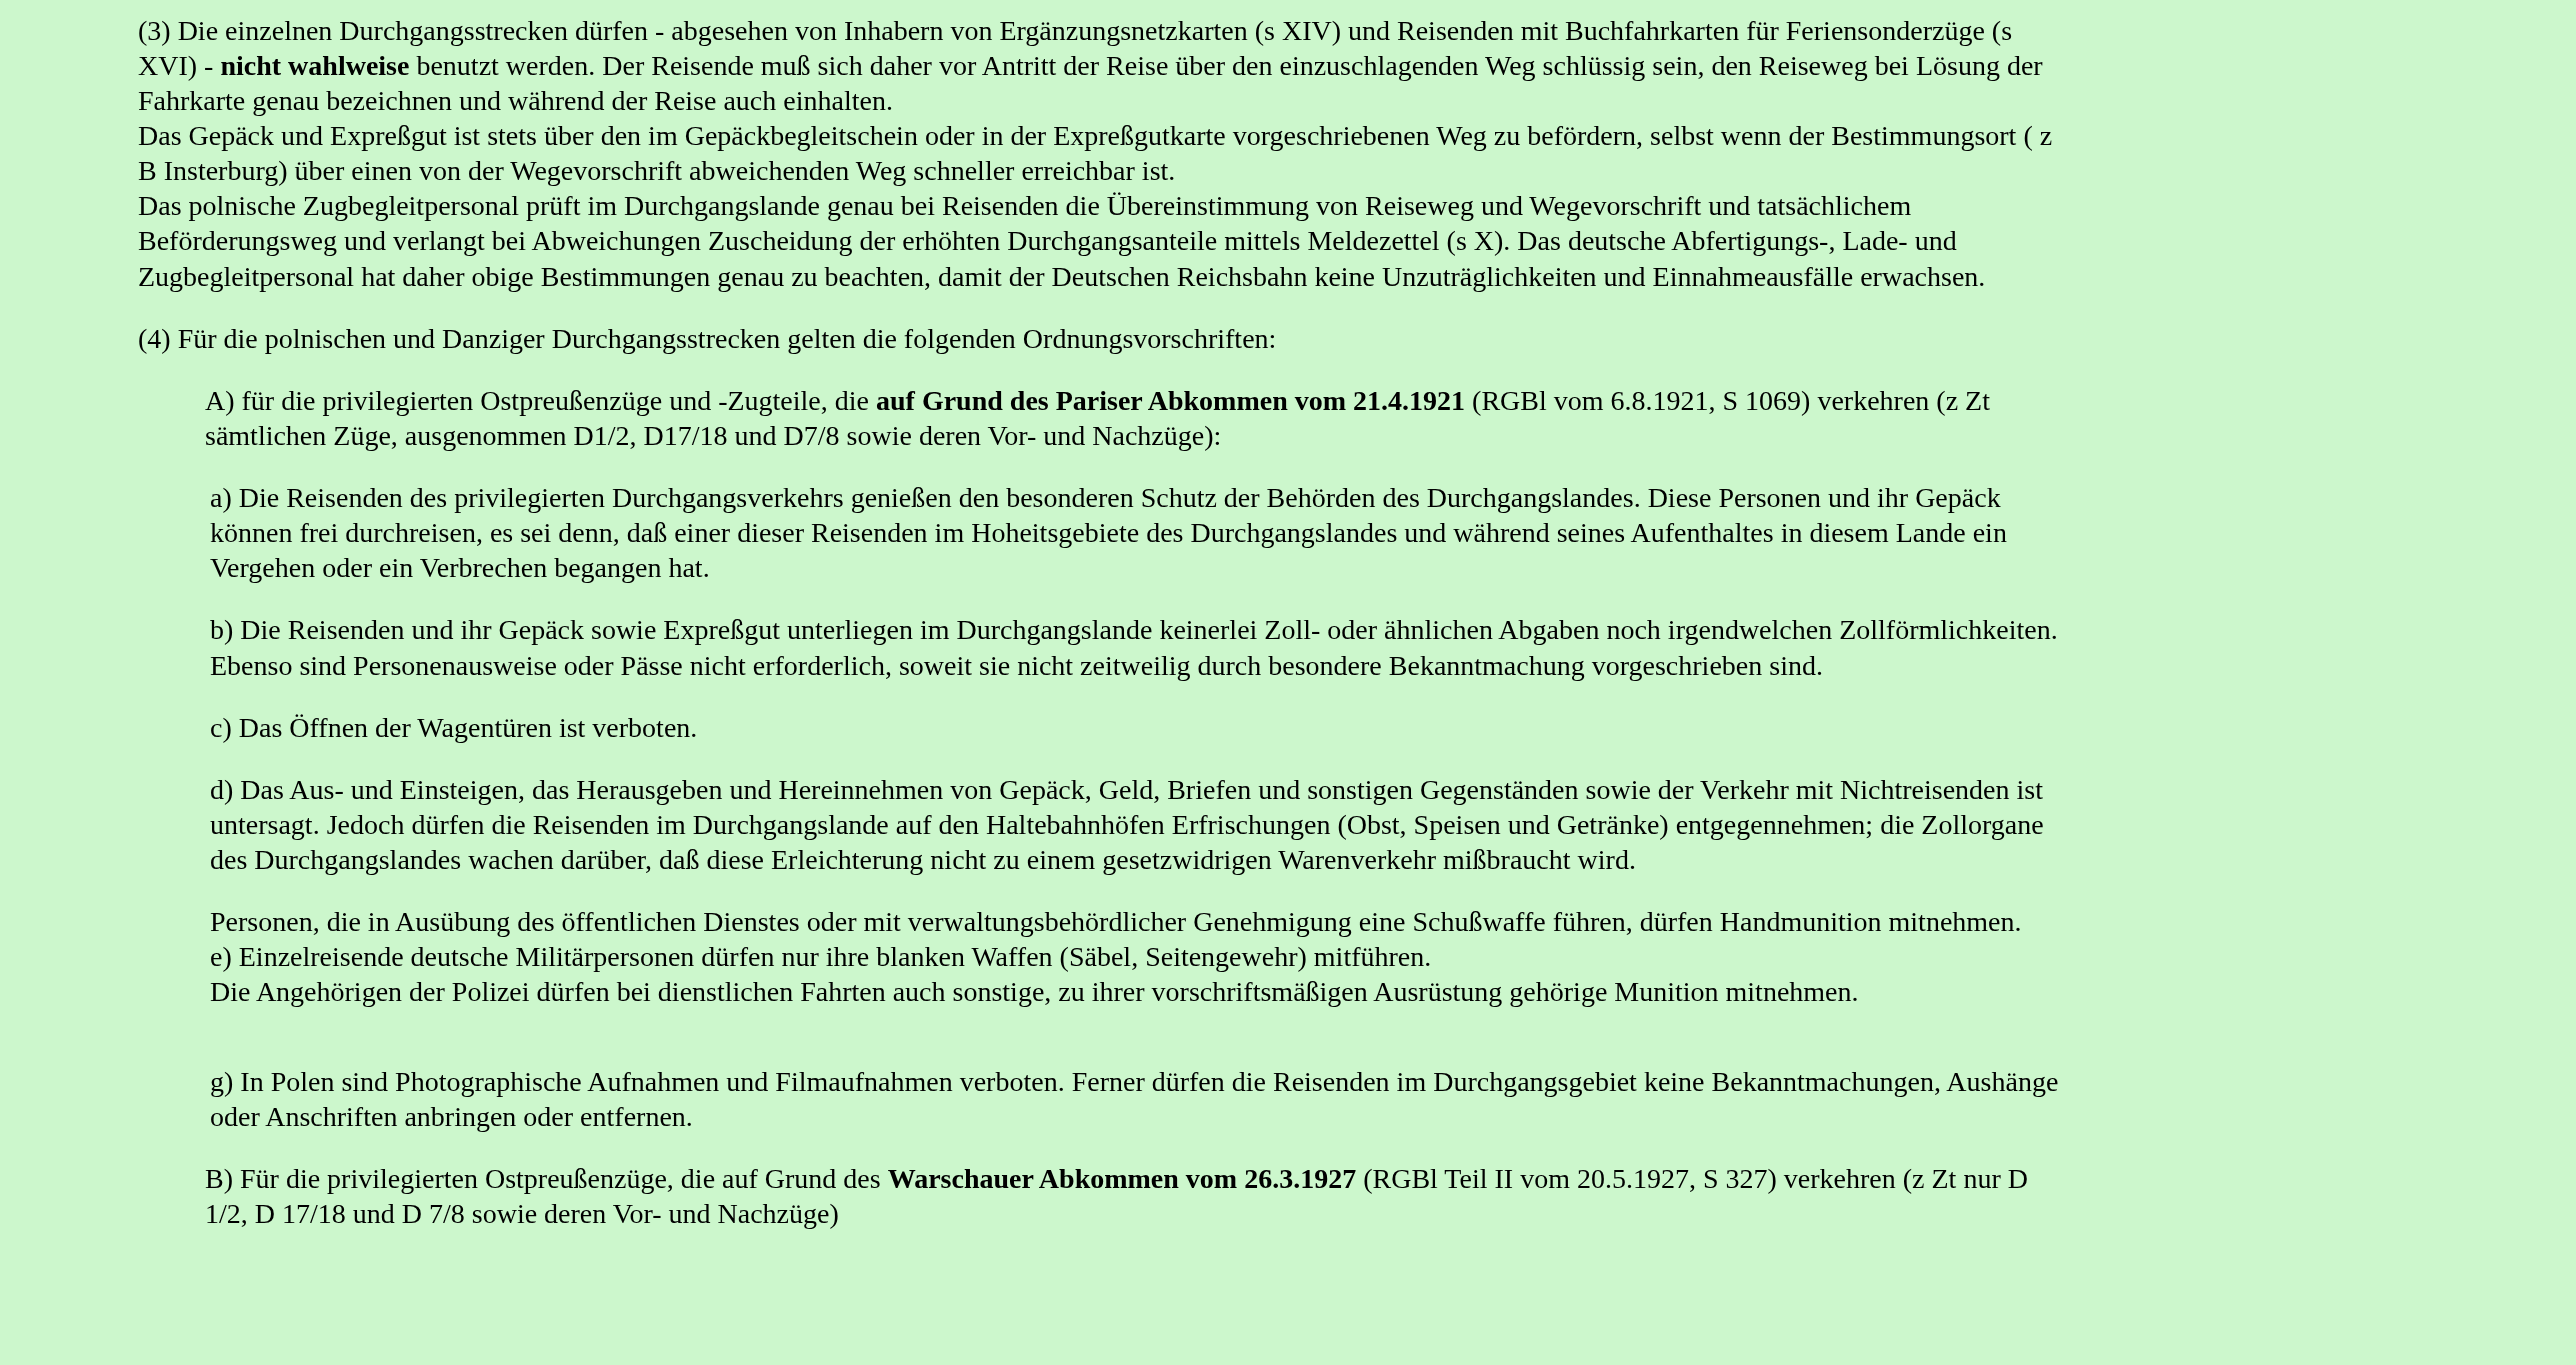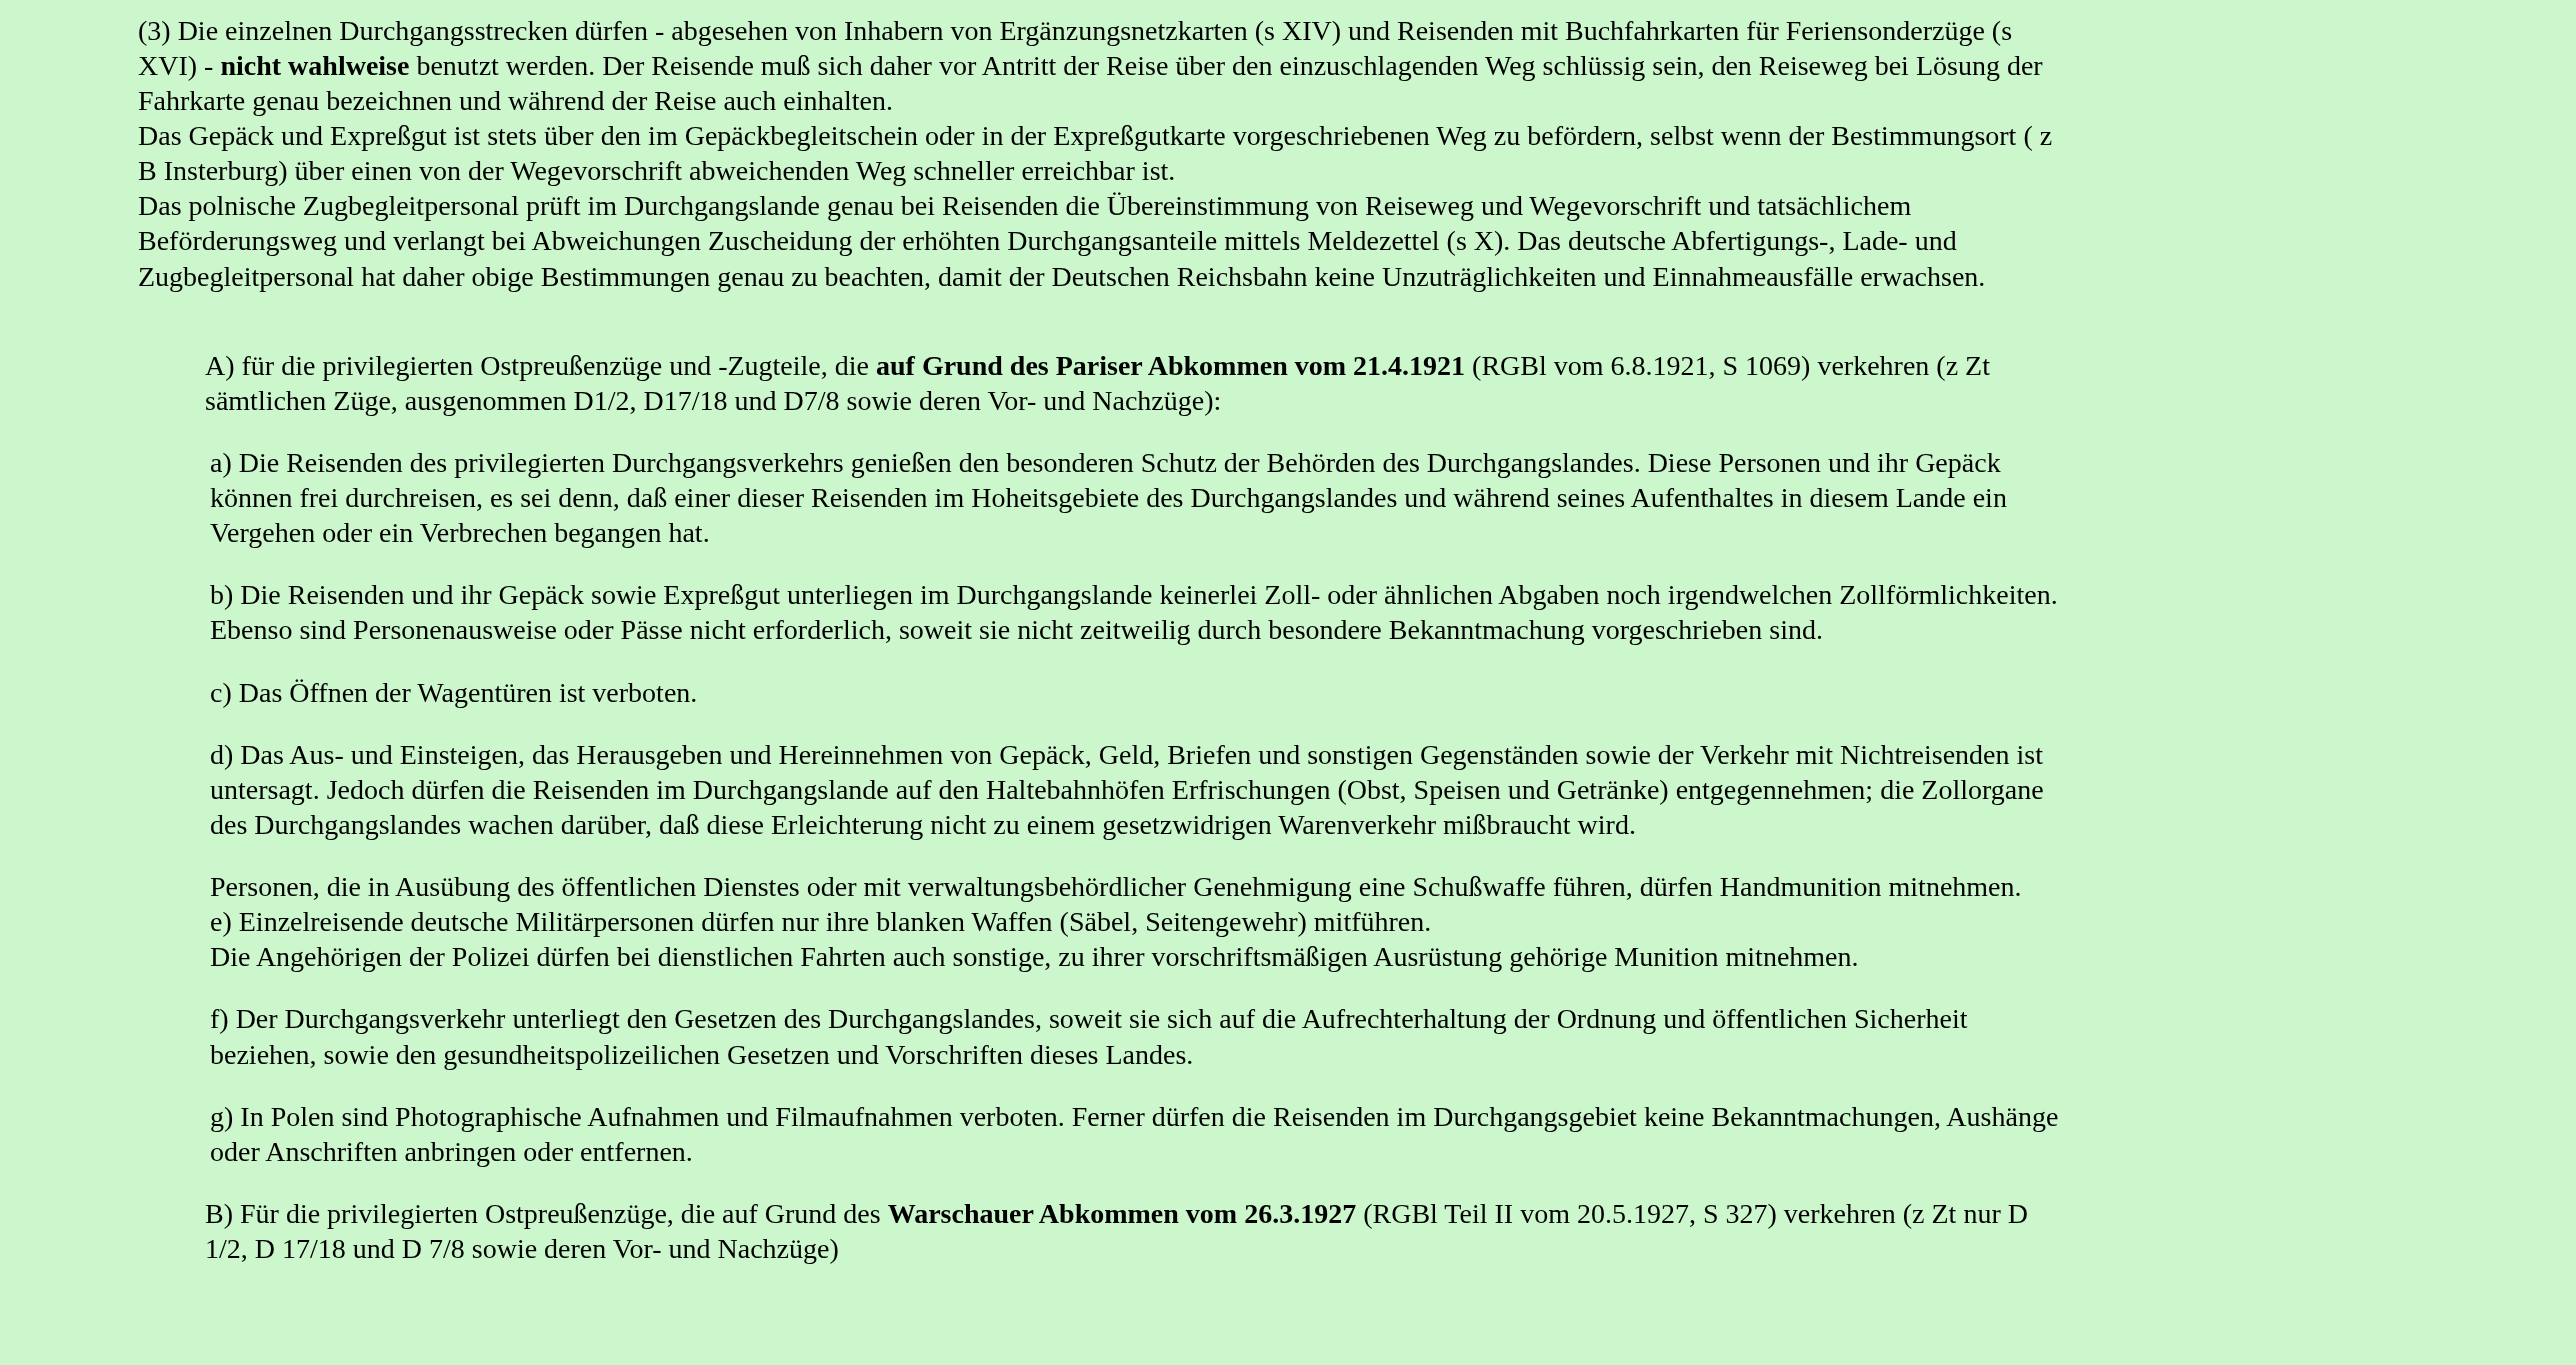--- a/index.html
+++ b/index.html
@@ -50,20 +50,23 @@
   <div class="block ind-1">
     <p>Das Gepäck und Expreßgut ist stets über den im Gepäckbegleitschein oder in der Expreßgutkarte vorgeschriebenen Weg zu befördern, selbst wenn der Bestimmungsort ( z B Insterburg) über einen von der Wegevorschrift abweichenden Weg schneller erreichbar ist.</p>
   </div>
 
   <div class="block ind-1">
     <p>Das polnische Zugbegleitpersonal prüft im Durchgangslande genau bei Reisenden die Übereinstimmung von Reiseweg und Wegevorschrift und tatsächlichem Beförderungsweg und verlangt bei Abweichungen Zuscheidung der erhöhten Durchgangsanteile mittels Meldezettel (s X). Das deutsche Abfertigungs-, Lade- und Zugbegleitpersonal hat daher obige Bestimmungen genau zu beachten, damit der Deutschen Reichsbahn keine Unzuträglichkeiten und Einnahmeausfälle erwachsen.</p>
   </div>
 
   <div class="gap-md"></div>
 
+  <div class="block ind-1">
+    <p>(4) Für die polnischen und Danziger Durchgangsstrecken gelten die folgenden Ordnungsvorschriften:</p>
+  </div>
 
   <div class="gap-md"></div>
 
   <div class="block ind-2">
     <p><span>A) für die privilegierten Ostpreußenzüge und -Zugteile, die </span><b>auf Grund des Pariser Abkommen vom 21.4.1921</b><span> (RGBl vom 6.8.1921, S 1069) verkehren (z Zt sämtlichen Züge, ausgenommen D1/2, D17/18 und D7/8 sowie deren Vor- und Nachzüge):</span></p>
   </div>
 
   <div class="gap-md"></div>
 
   <div class="block ind-3">
@@ -91,23 +94,20 @@
   <div class="gap-md"></div>
 
   <div class="block ind-3">
     <p class="line">Personen, die in Ausübung des öffentlichen Dienstes oder mit verwaltungsbehördlicher Genehmigung eine Schußwaffe führen, dürfen Handmunition mitnehmen.</p>
     <p class="line">e) Einzelreisende deutsche Militärpersonen dürfen nur ihre blanken Waffen (Säbel, Seitengewehr) mitführen.</p>
     <p class="line">Die Angehörigen der Polizei dürfen bei dienstlichen Fahrten auch sonstige, zu ihrer vorschriftsmäßigen Ausrüstung gehörige Munition mitnehmen.</p>
   </div>
 
   <div class="gap-md"></div>
 
-  <div class="block ind-3">
-    <p>f) Der Durchgangsverkehr unterliegt den Gesetzen des Durchgangslandes, soweit sie sich auf die Aufrechterhaltung der Ordnung und öffentlichen Sicherheit beziehen, sowie den gesundheitspolizeilichen Gesetzen und Vorschriften dieses Landes.</p>
-  </div>
 
   <div class="gap-md"></div>
 
   <div class="block ind-3">
     <p>g) In Polen sind Photographische Aufnahmen und Filmaufnahmen verboten. Ferner dürfen die Reisenden im Durchgangsgebiet keine Bekanntmachungen, Aushänge oder Anschriften anbringen oder entfernen.</p>
   </div>
 
   <div class="gap-md"></div>
 
   <div class="block ind-2">

